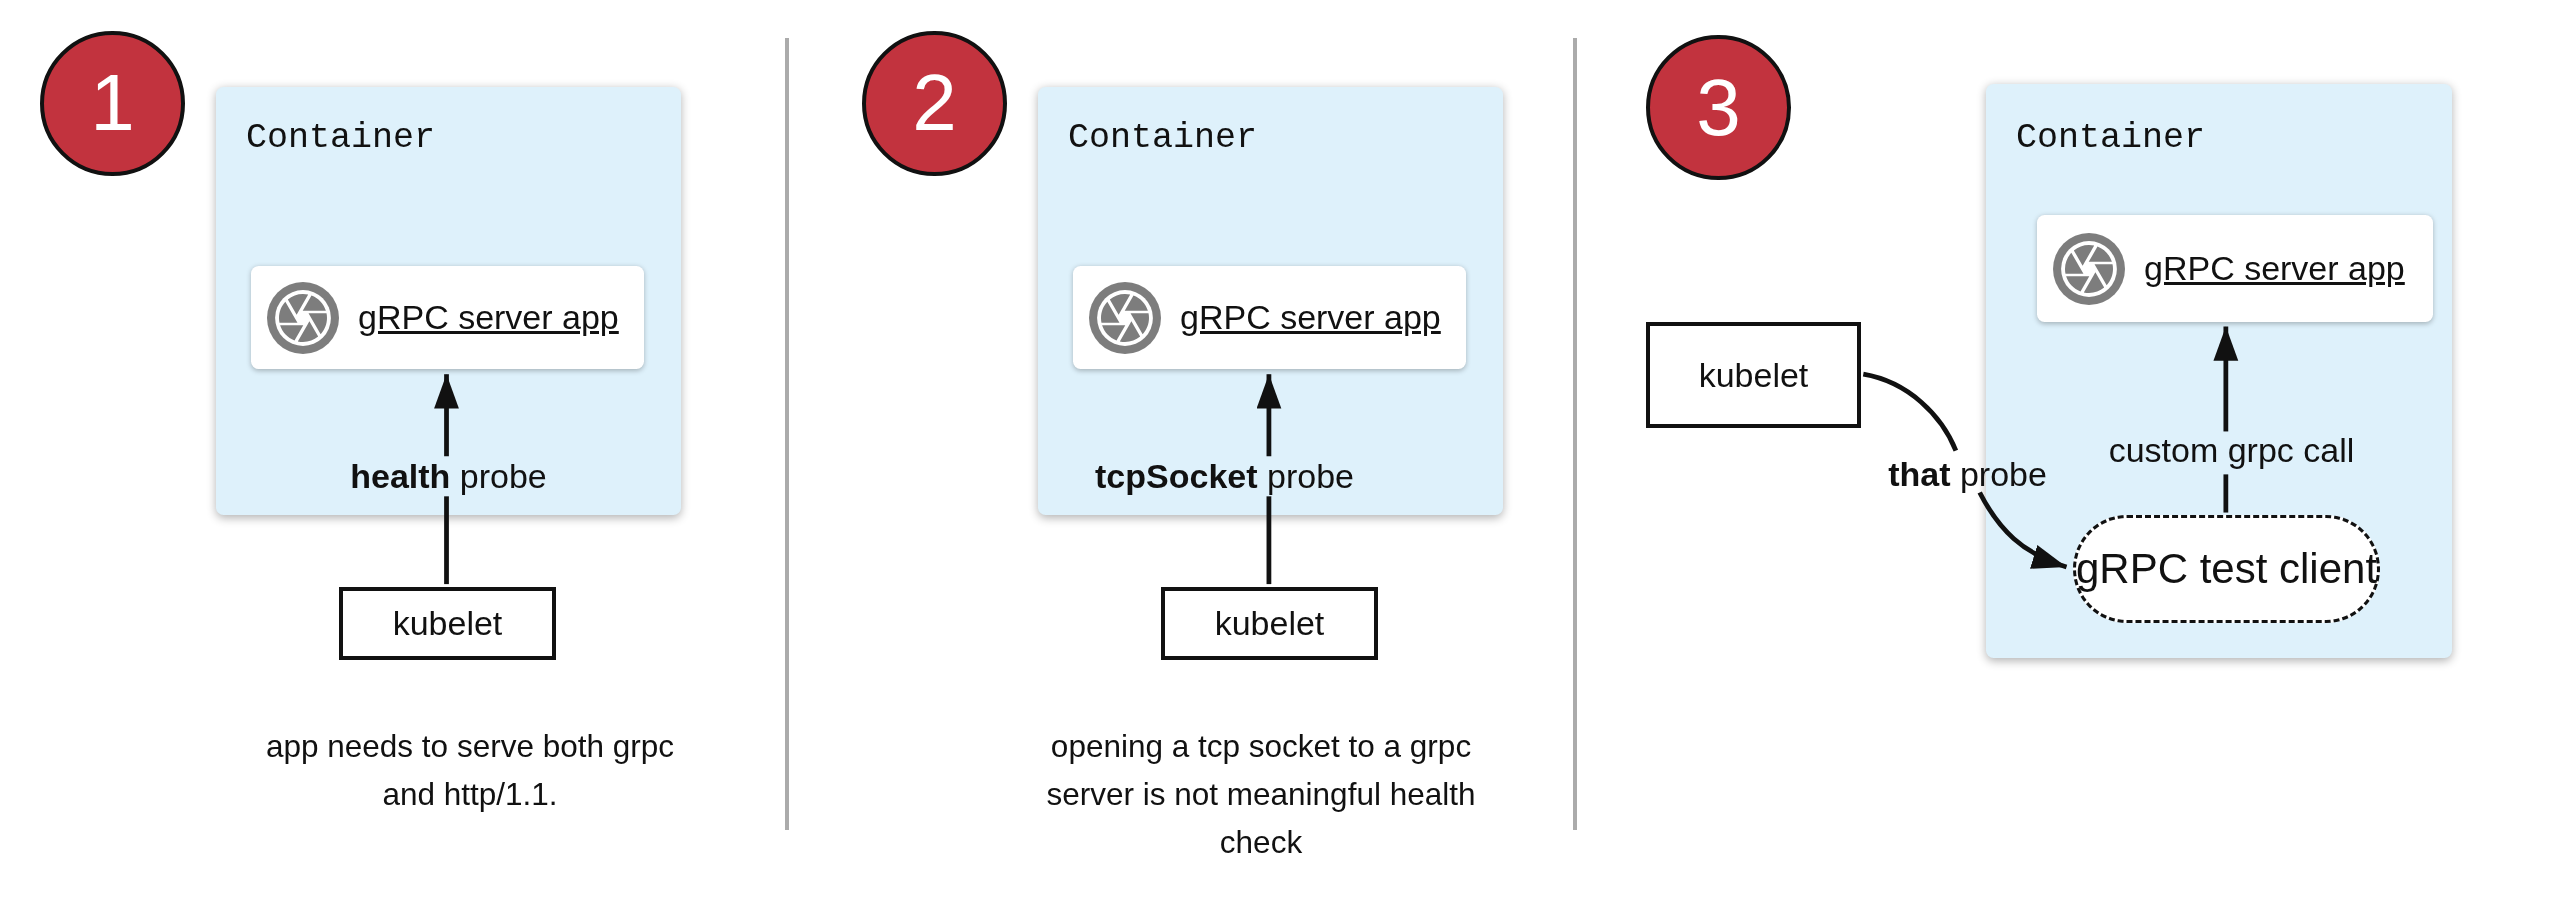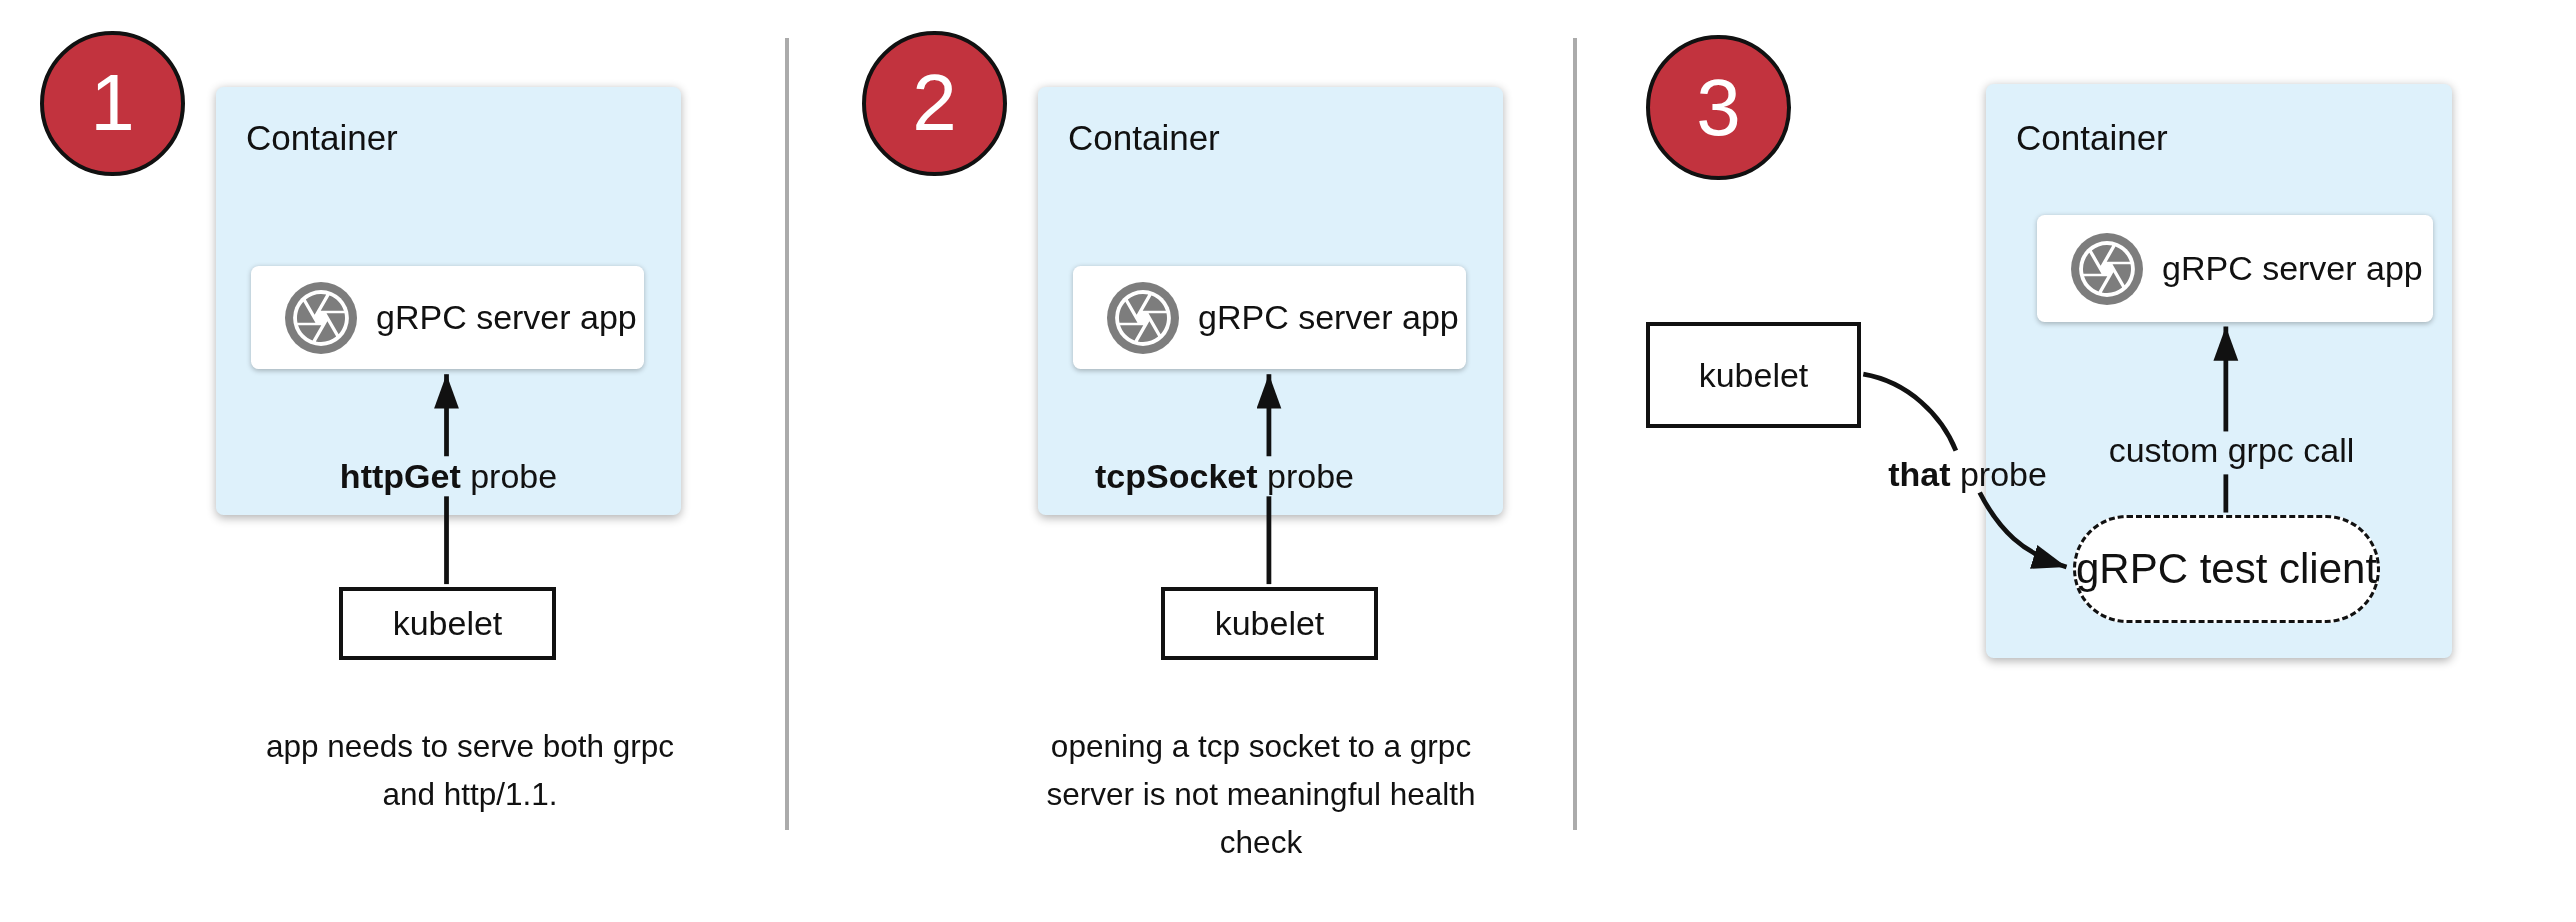--- a/index.html
+++ b/index.html
@@ -12,32 +12,32 @@
 
   .divider{position:absolute; top:38px; width:3.8px; height:792px; background:var(--divider_gray);}
   .d1{left:785px;} .d2{left:1573px;}
 
   .badge{position:absolute; width:145px; height:145px; border-radius:50%;
     background:var(--badge_red); border:4.8px solid var(--ink); color:#fff;
     display:flex; align-items:center; justify-content:center; font-size:80px;}
   .b1{left:40px; top:30.5px;} .b2{left:862px; top:30.5px;} .b3{left:1646px; top:35px;}
 
   .container-box{position:absolute; background:var(--panel_fill); border-radius:7.6px;
-    box-shadow:0 2.9px 9.5px rgba(0,0,0,.30);}
+    box-shadow:0 2.9px 9.5px rgba(0,0,0,.30);font-family:Liberation Mono, monospace;}
   .c1{left:216px; top:87px; width:465px; height:428px;}
   .c2{left:1038px; top:87px; width:465px; height:428px;}
   .c3{left:1986px; top:84px; width:466px; height:574px;}
   .container-label{position:absolute; left:30px; top:30.5px; font-size:35px;}
   .c3 .container-label{top:34px;}
 
   .overlay{position:absolute; left:0; top:0; width:2576px; height:923px; pointer-events:none;}
   .arrow{stroke:var(--ink); stroke-width:5; fill:none;}
 
   .app-box{position:absolute; background:#fff; border-radius:7.6px;
-    box-shadow:0 1.9px 5.7px rgba(0,0,0,.25); display:flex; align-items:center; padding-left:34px;}
+    box-shadow:0 1.9px 5.7px rgba(0,0,0,.25); display:flex; align-items:center; padding-left:16px;text-decoration:underline;}
   .a1{left:251px; top:266px; width:393px; height:103px;}
   .a2{left:1073px; top:266px; width:393px; height:103px;}
   .a3{left:2037px; top:215px; width:396px; height:107px;}
   .app-icon{display:block; width:72px; height:72px; color:var(--icon_gray);}
   .app-icon svg{display:block;}
   .app-label{margin-left:19px; font-size:34px; white-space:nowrap;}
 
   .probe-label{position:absolute; width:305px; text-align:center; font-size:34px; white-space:nowrap;}
   .p1{left:296px; top:457px;}
   .p2{left:1072px; top:457px;}
@@ -108,21 +108,21 @@
       <svg viewBox="0 0 24 24" width="72" height="72">
         <circle cx="12" cy="12" r="12" fill="currentColor"></circle>
         <circle cx="12" cy="12" r="9.3" fill="#fff"></circle>
         <g transform="translate(12 12) scale(0.8) translate(-12 -12)" fill="currentColor">
           <path d="M9.4 10.5l4.77-8.26C13.47 2.09 12.75 2 12 2c-2.4 0-4.6.85-6.32 2.25l3.66 6.35.06-.1zM21.54 9c-.92-2.92-3.15-5.26-6-6.34L11.88 9h9.66zm.26 1h-7.49l.29.5 4.76 8.25C21 16.97 22 14.61 22 12c0-.69-.07-1.35-.2-2zM8.54 12l-3.9-6.75C3.01 7.03 2 9.39 2 12c0 .69.07 1.35.2 2h7.49l-1.15-2zm-6.08 3c.92 2.92 3.15 5.26 6 6.34L12.12 15H2.46zm11.27 0l-3.9 6.76c.7.15 1.42.24 2.17.24 2.4 0 4.6-.85 6.32-2.25l-3.66-6.35-.93 1.6z"></path>
         </g>
       </svg>
     </span>
     <span class="app-label">gRPC server app</span>
   </div>
-  <div class="probe-label p1"><b>httpGet</b><span> probe</span></div>
+  <div class="probe-label p1"><b>health</b><span> probe</span></div>
   <div class="kubelet k1">
     <span>kubelet</span>
   </div>
   <div class="caption cap1">app needs to serve both grpc
 and http/1.1.</div>
 
   <div class="app-box a2">
     <span class="app-icon">
       <svg viewBox="0 0 24 24" width="72" height="72">
         <circle cx="12" cy="12" r="12" fill="currentColor"></circle>

